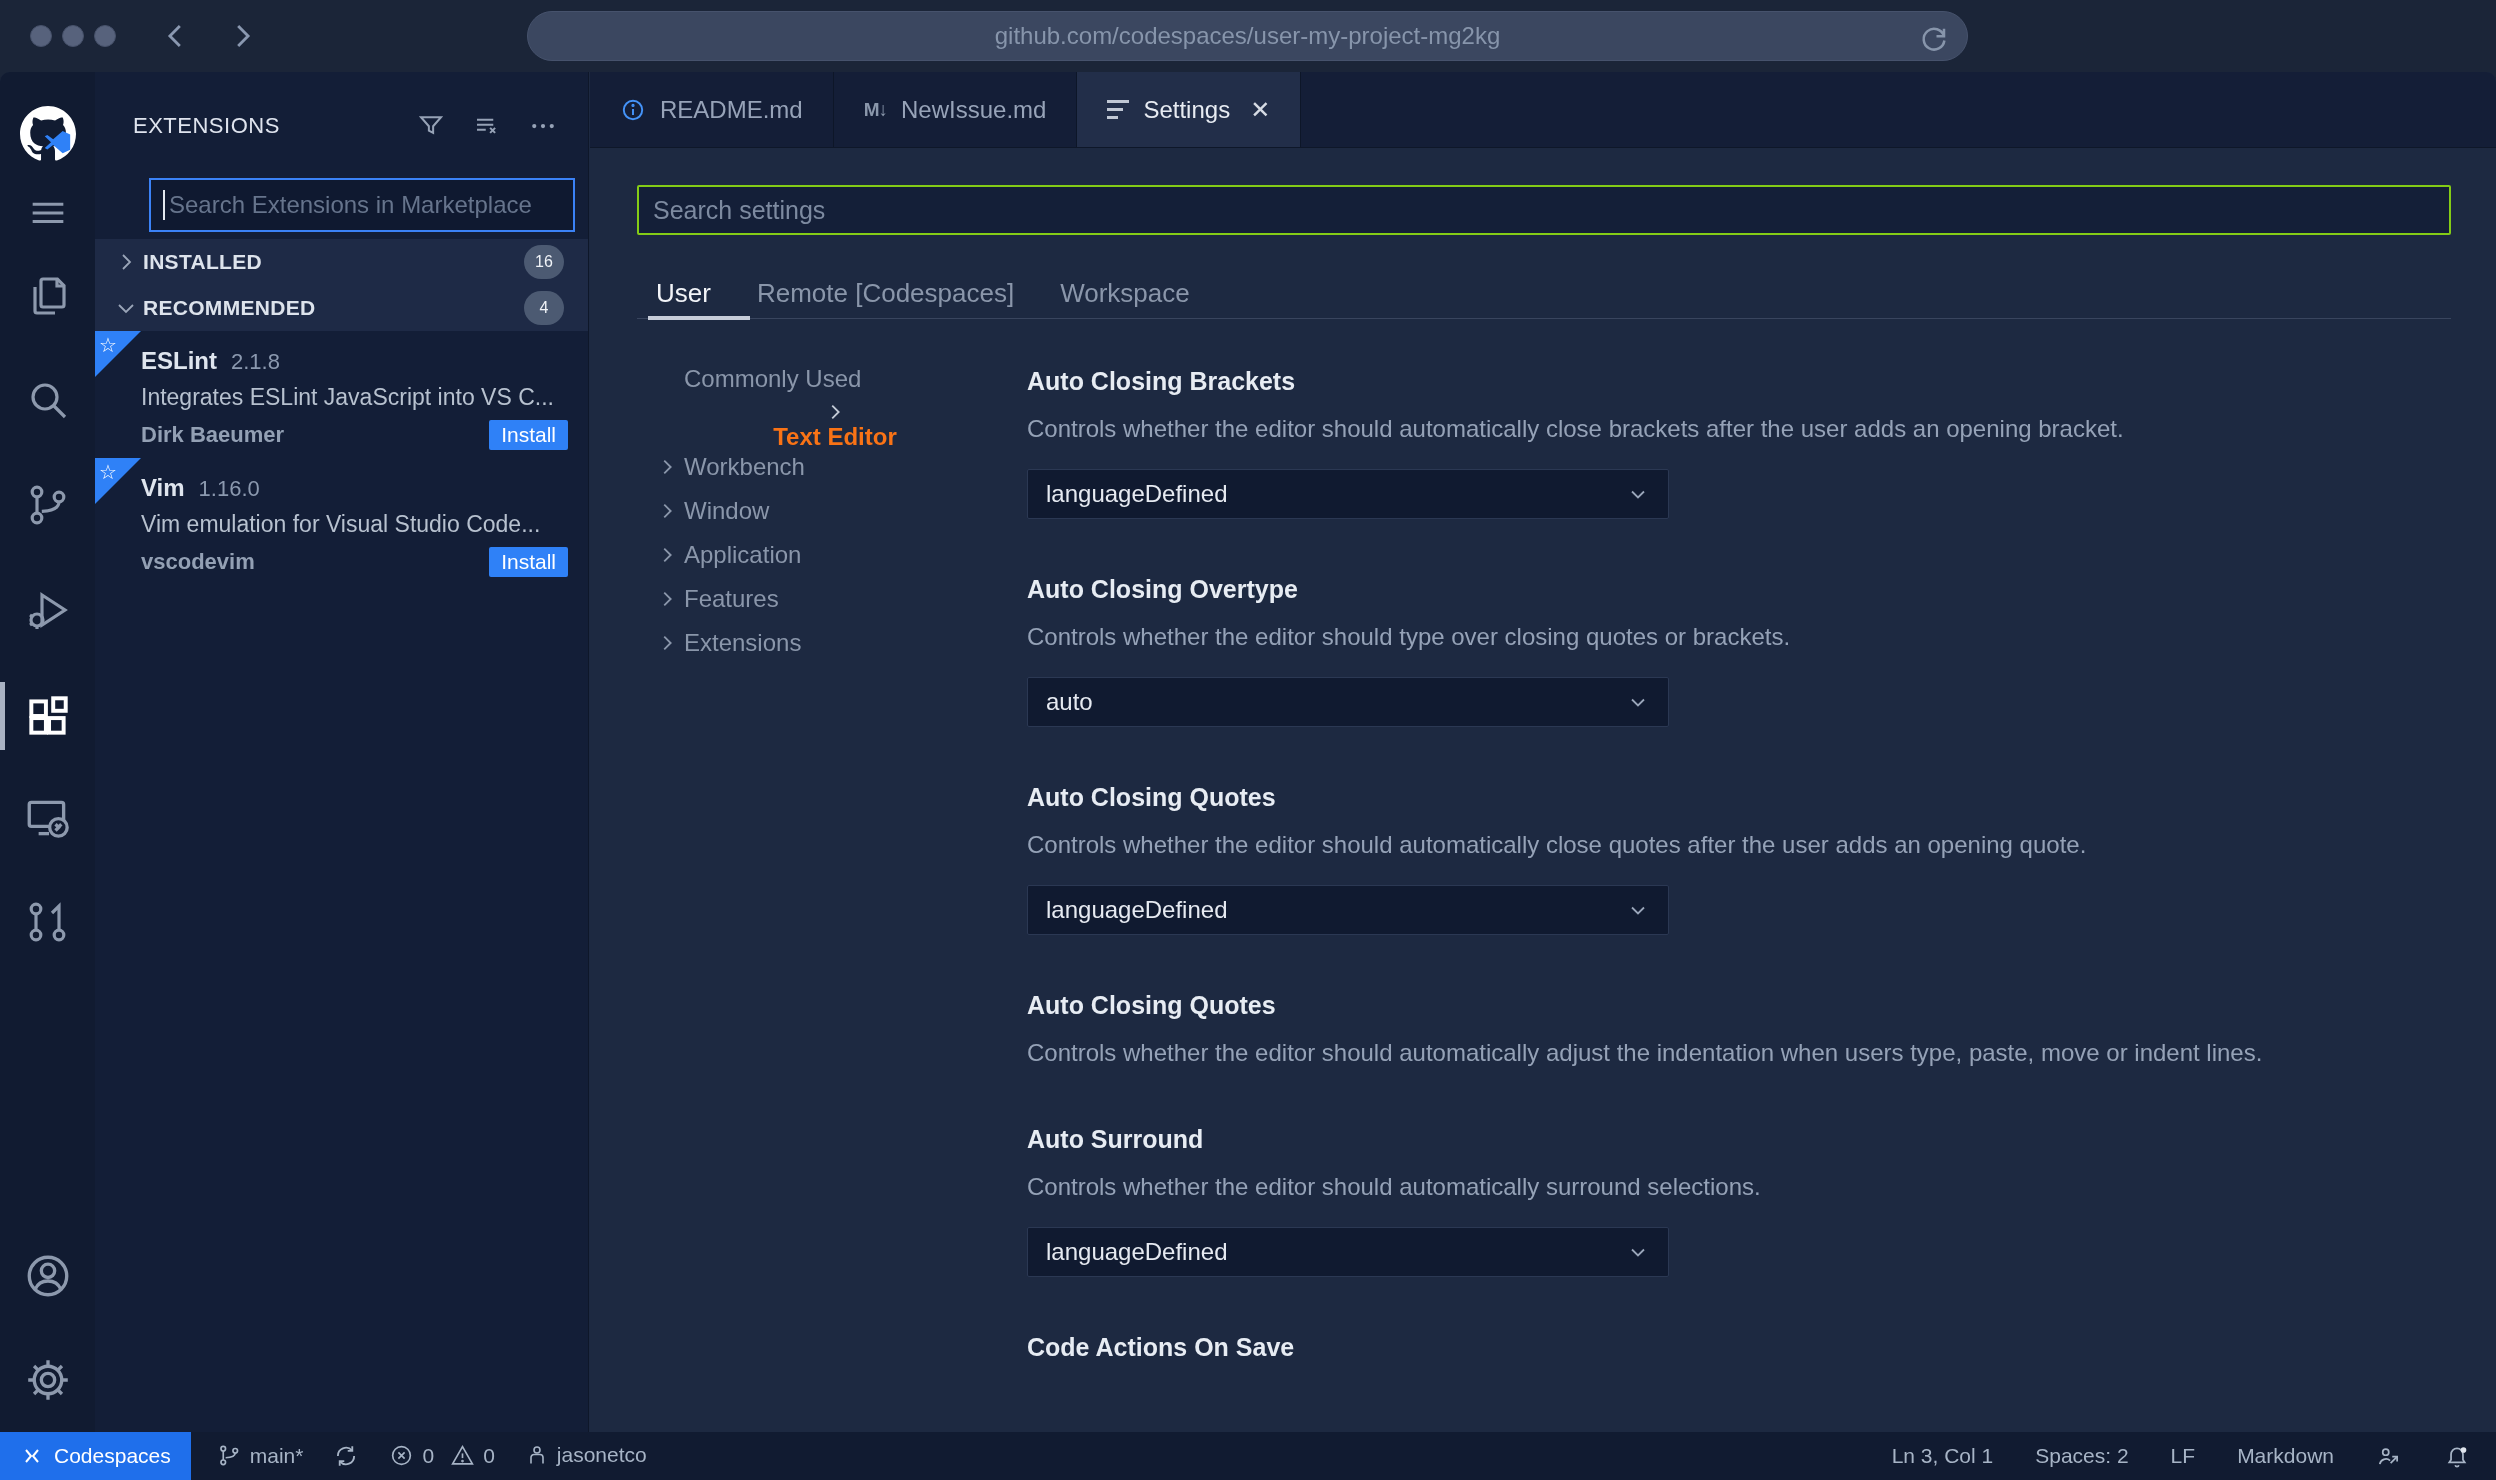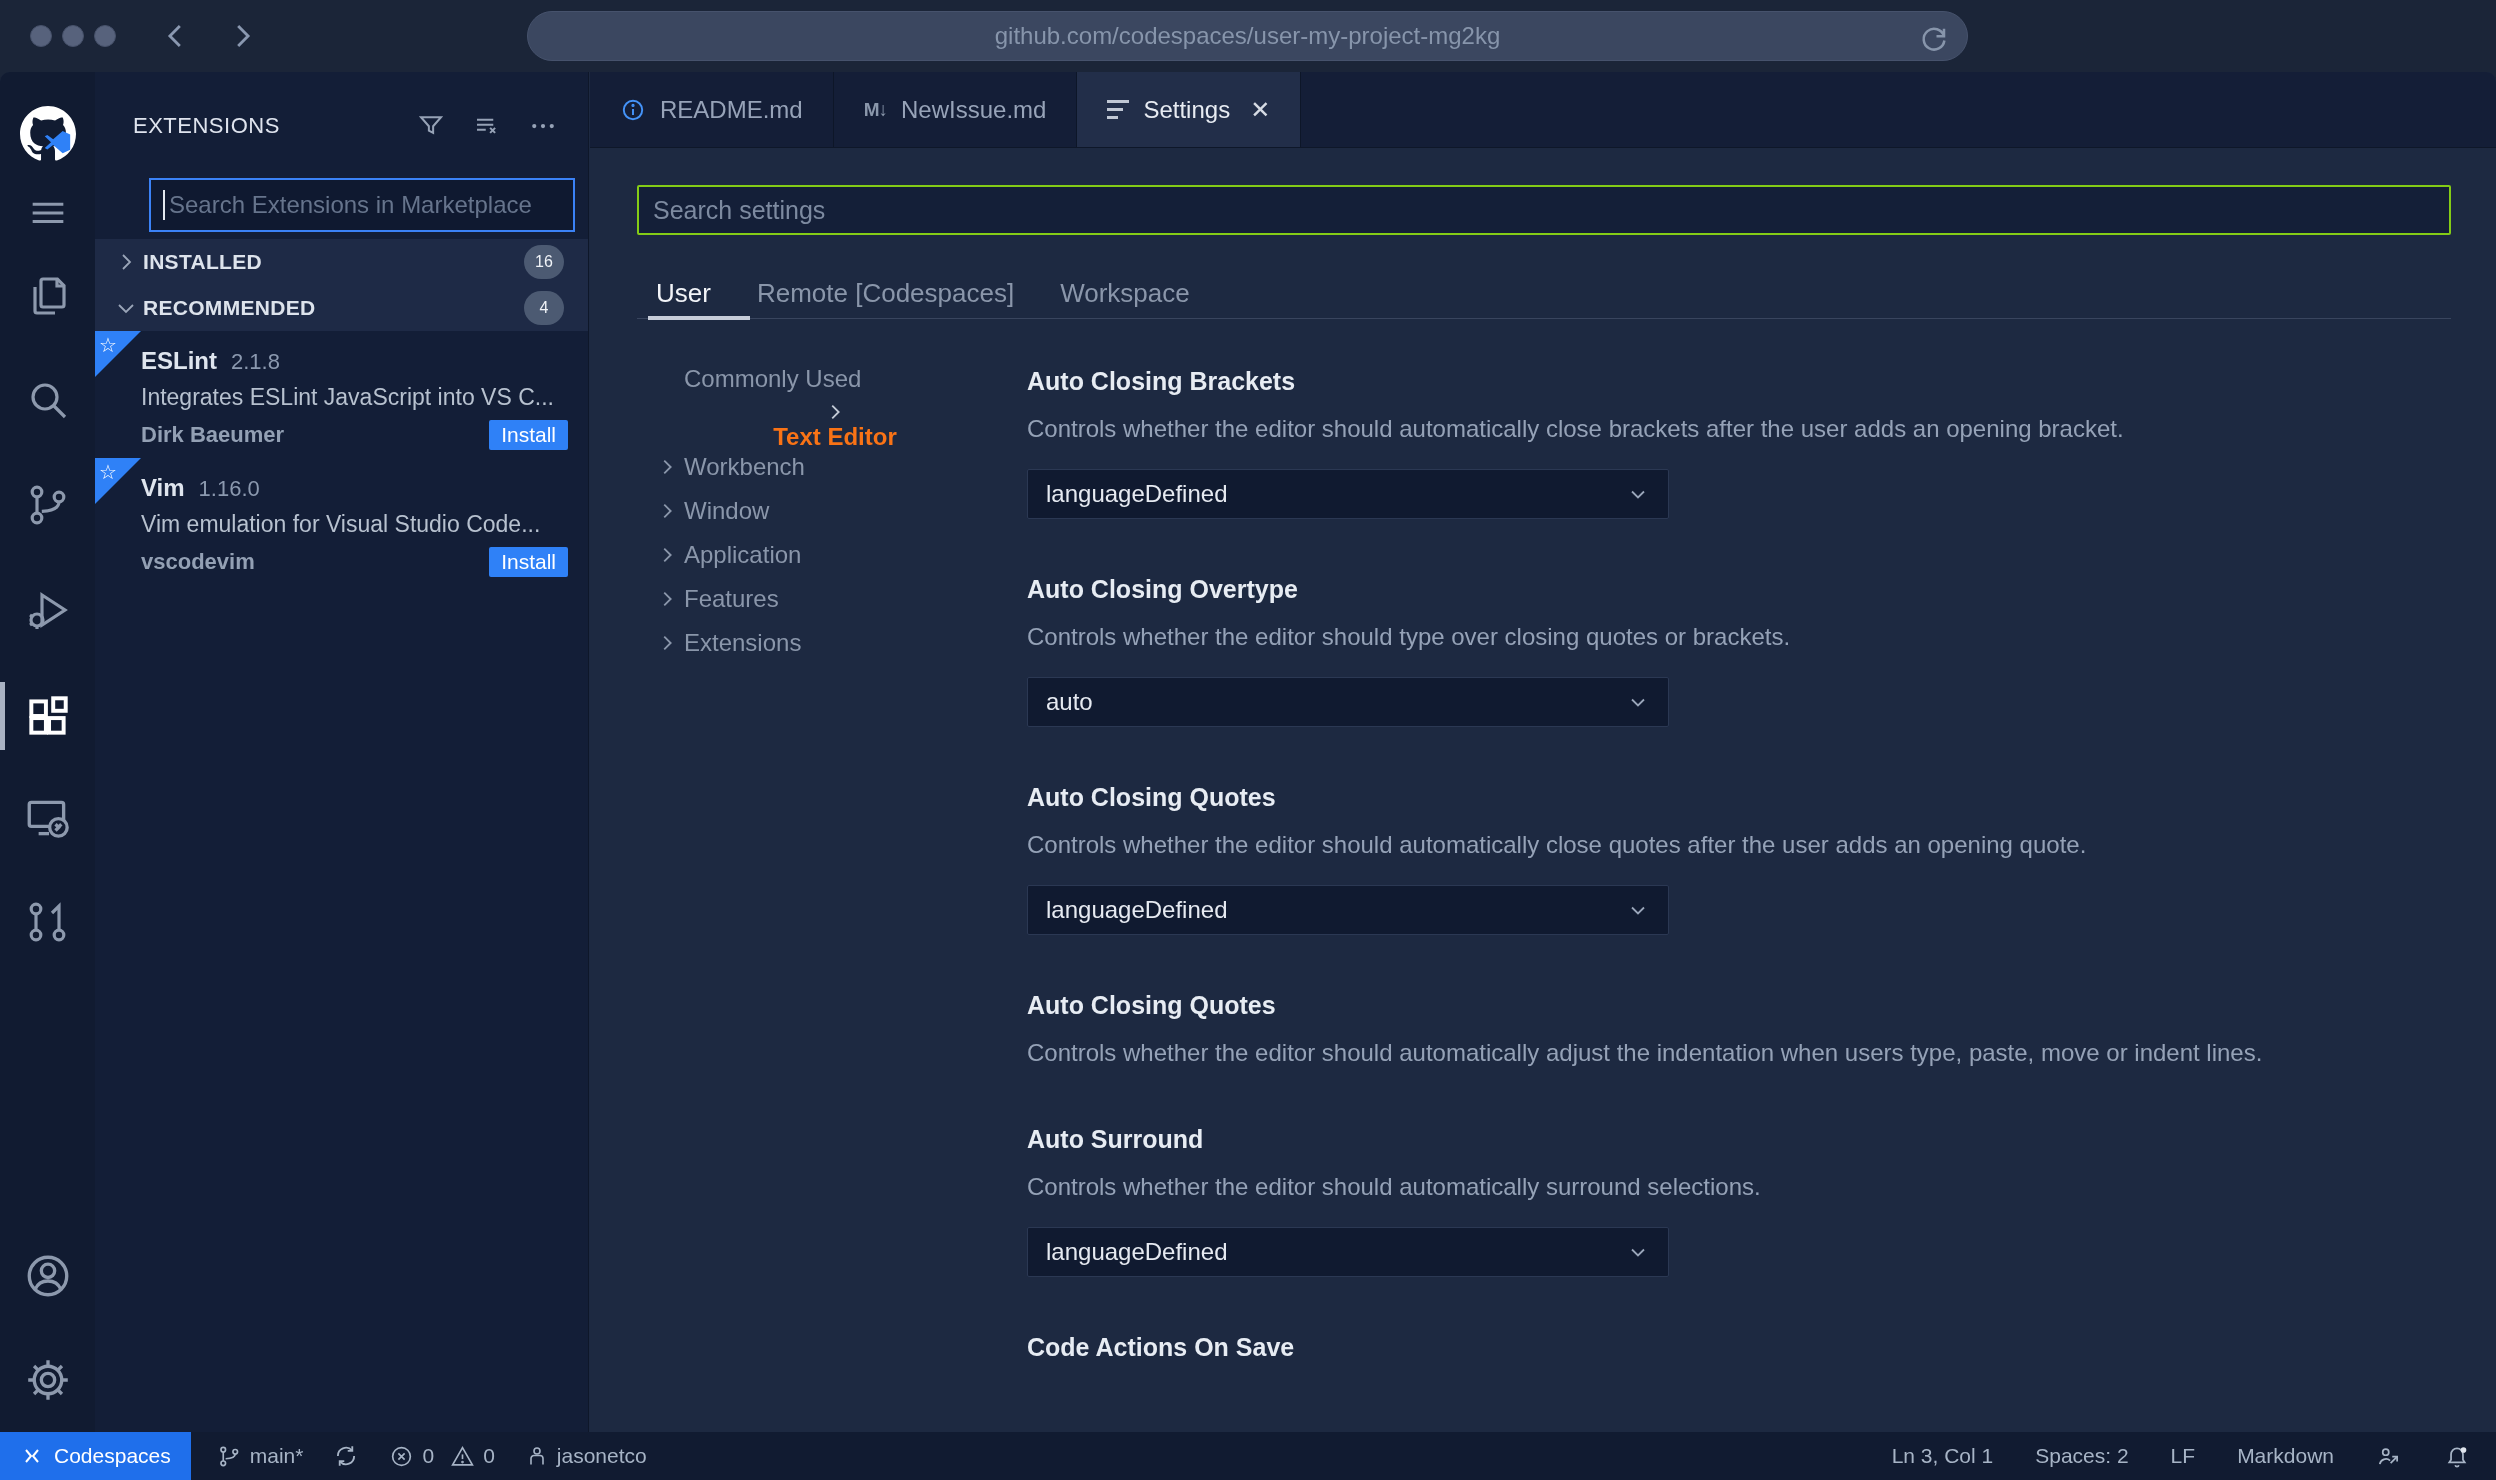--- a/index.html
+++ b/index.html
@@ -98,21 +98,21 @@
   .sec-desc{ margin-top:16px; color:#95a2b7; font-size:24px; line-height:32px; }
   .sec-select{ margin-top:24px; width:642px; height:50px; background:#101a30; border:1px solid #2b3853;
     border-radius:2px; display:flex; align-items:center; padding:0 18px; color:#e6eaf1; font-size:24px; }
   .sec-select .chev-dn{ margin-left:auto; color:#9aa6ba; }
 
   
   .status-bar{ position:absolute; left:0; right:0; bottom:0; height:48px; background:#111b31;
     display:flex; align-items:center; color:#a7b4c6; font-size:21px; }
   .cs-badge{ height:48px; background:#1f6feb; color:#ffffff; display:flex; align-items:center;
     gap:10px; padding:0 20px; }
-  .sb-left{ display:flex; align-items:center; gap:30px; margin-left:26px; }
+  .sb-left{ display:flex; align-items:flex-start; gap:30px; margin-left:26px; }
   .sb-group{ display:flex; align-items:center; gap:8px; }
   .sb-right{ margin-left:auto; display:flex; align-items:center; gap:42px; padding-right:26px; }
   svg{ display:block; }
 </style>
 </head>
 <body>
 
 <div class="screen">
 
   <div class="browser-bar">

